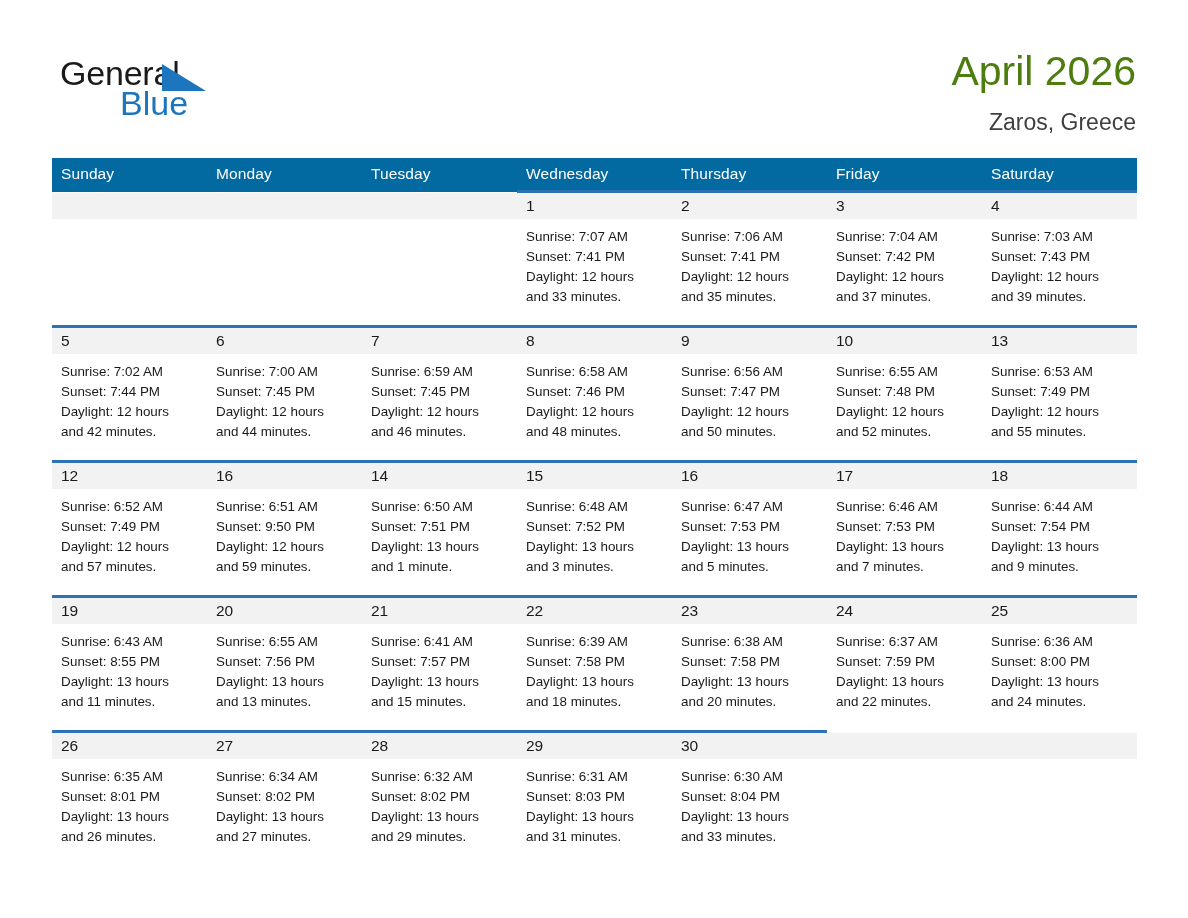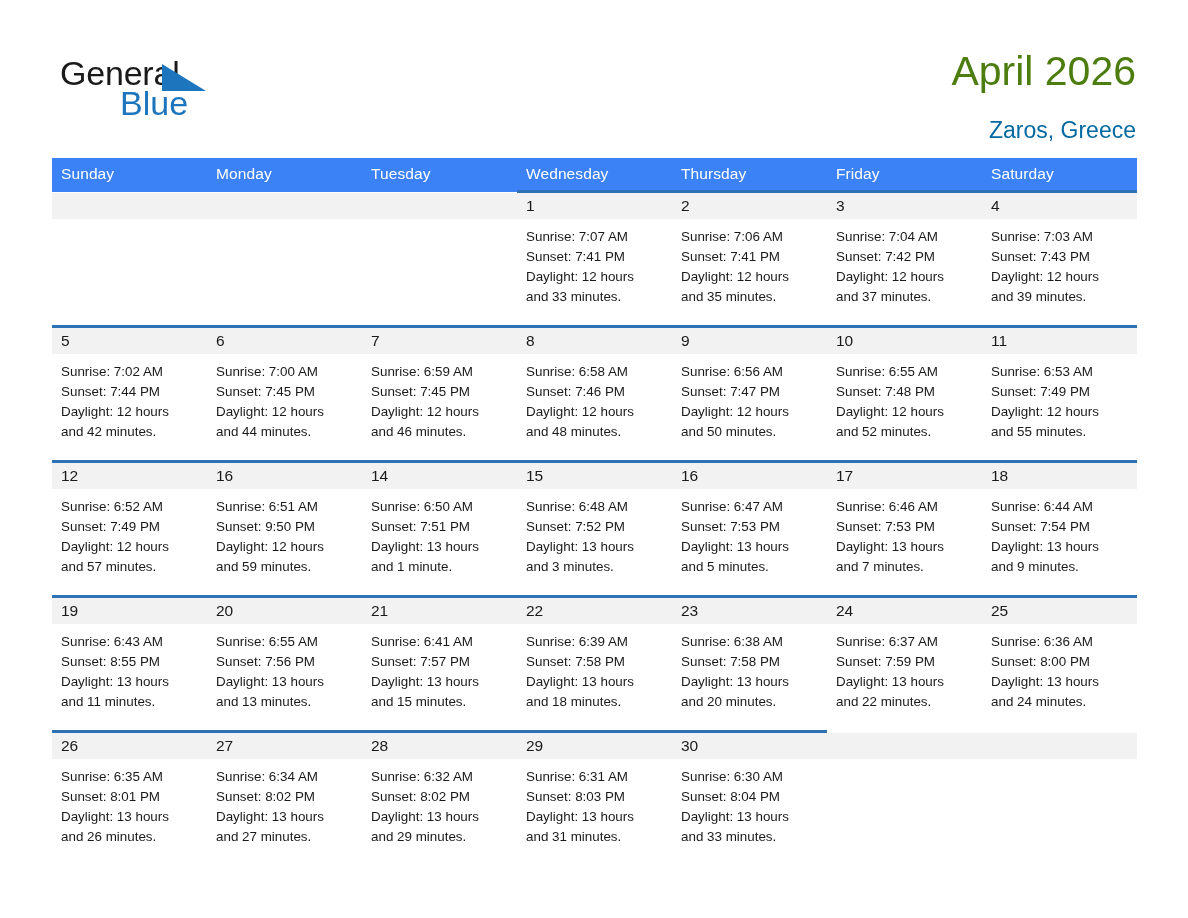--- a/index.html
+++ b/index.html
@@ -75,38 +75,38 @@
   }
   .cal-title {
     font-size: 41px;
     line-height: 54px;
     color: #4d7c0f;
     white-space: nowrap;
   }
   .cal-subtitle {
     font-size: 23px;
     line-height: 32px;
-    color: #0369a1;
+    color: #404040;
     white-space: nowrap;
-    margin-top: 16px;
+    margin-top: 8px;
   }
 
   
   .calendar {
     position: absolute;
     left: 52px;
     top: 158px;
     width: 1085px;
     border-collapse: collapse;
     table-layout: fixed;
   }
   .calendar col { width: 155px; }
 
   thead th {
-    background: #3b82f6;
+    background: #0369a1;
     color: #ffffff;
     font-size: 15.5px;
     font-weight: normal;
     text-align: left;
     padding: 7px 0 7px 9px;
     height: 18px;
     vertical-align: middle;
     letter-spacing: 0.1px;
   }
 
@@ -287,21 +287,21 @@
           <td class="day">
             <div class="daynum-bar"><span class="daynum">10</span></div>
             <div class="cell-body">
               <div class="line">Sunrise: 6:55 AM</div>
               <div class="line">Sunset: 7:48 PM</div>
               <div class="line">Daylight: 12 hours</div>
               <div class="line">and 52 minutes.</div>
             </div>
           </td>
           <td class="day">
-            <div class="daynum-bar"><span class="daynum">11</span></div>
+            <div class="daynum-bar"><span class="daynum">13</span></div>
             <div class="cell-body">
               <div class="line">Sunrise: 6:53 AM</div>
               <div class="line">Sunset: 7:49 PM</div>
               <div class="line">Daylight: 12 hours</div>
               <div class="line">and 55 minutes.</div>
             </div>
           </td>
         </tr>
         <tr class="week">
           <td class="day">

